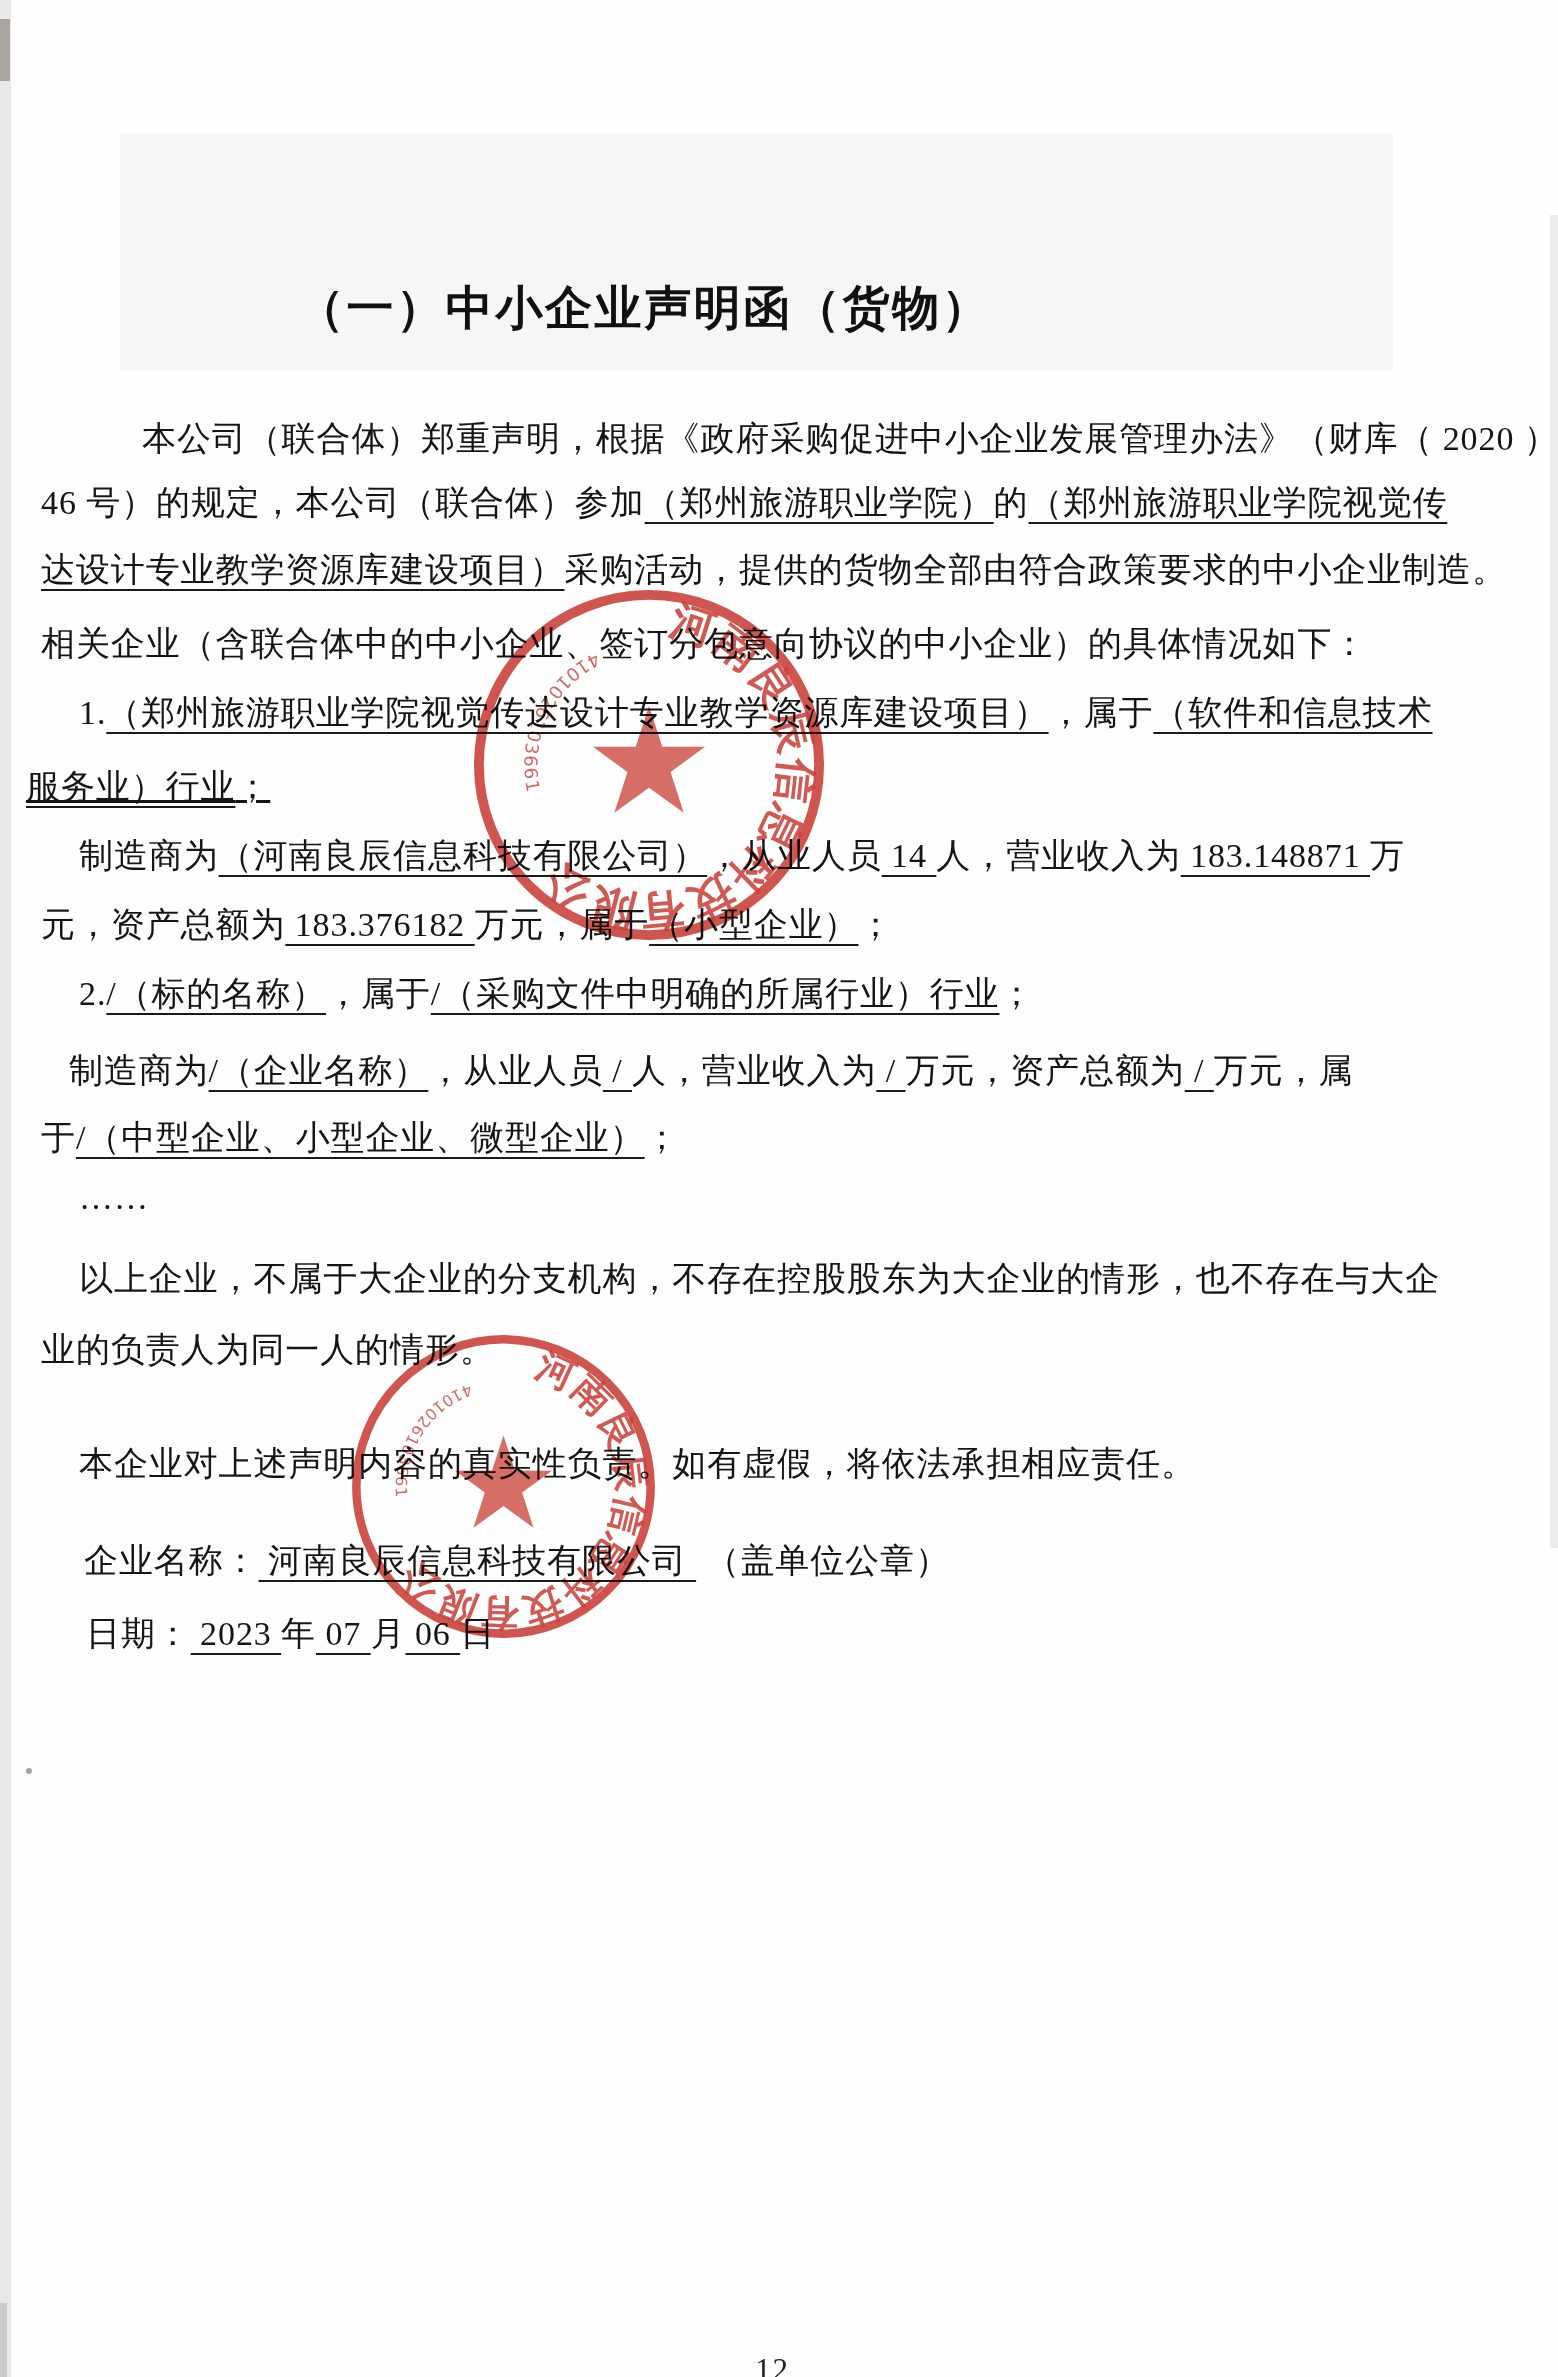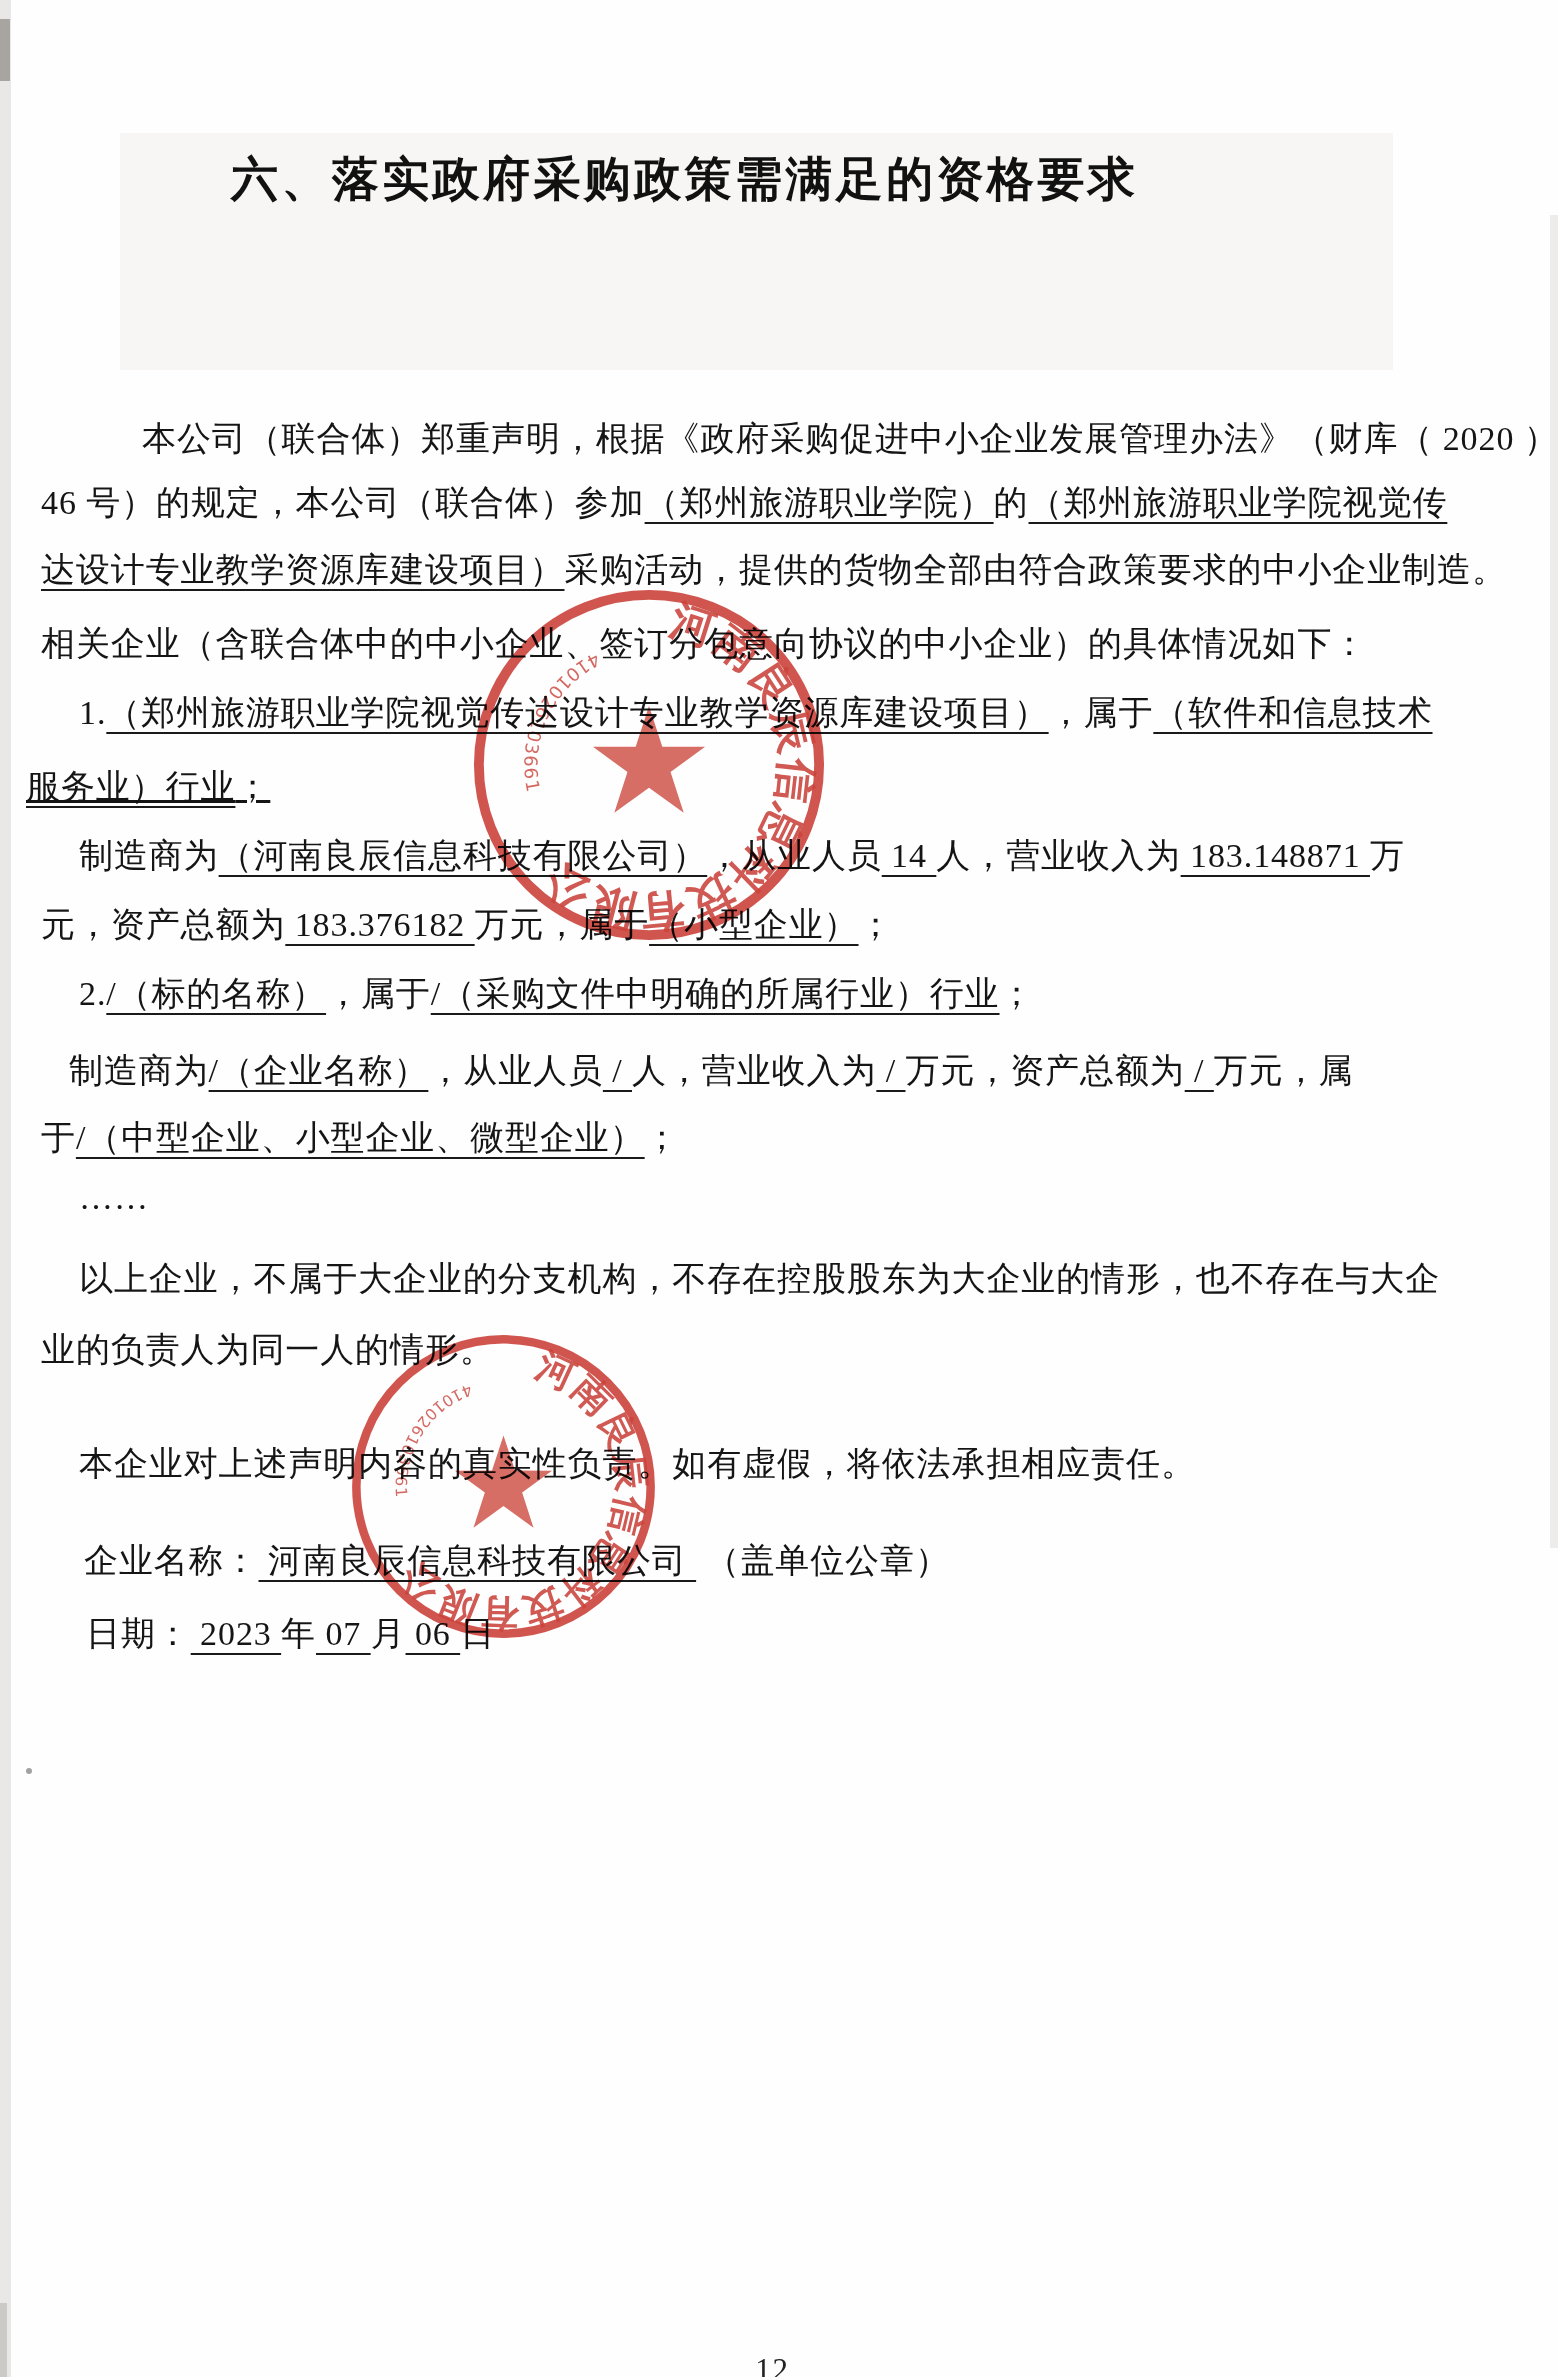--- a/index.html
+++ b/index.html
@@ -64,21 +64,21 @@
 
 <div class="page">
 
   <div class="title-shade"></div>
   <div class="edge-left"></div>
   <div class="edge-left-nub"></div>
   <div class="edge-right"></div>
   <div class="edge-bl-nub"></div>
   <div class="stray-dot"></div>
 
-  <h1 class="doc-title">六、落实政府采购政策需满足的资格要求</h1>
+  <h2 class="doc-subtitle">（一）中小企业声明函（货物）</h2>
 
   <div id="body-container">
       <div class="bline" style="top: 408px; left: 142px; margin-top: 11px;"><span class="n">本公司（联合体）郑重声明，根据《政府采购促进中小企业发展管理办法》（财库（ 2020 ）</span></div>
       <div class="bline" style="top: 483px; left: 41px;"><span class="n">46 号）的规定，本公司（联合体）参加</span><span class="u">（郑州旅游职业学院）</span><span class="n">的</span><span class="u">（郑州旅游职业学院视觉传</span></div>
       <div class="bline" style="top: 550px; left: 41px;"><span class="u">达设计专业教学资源库建设项目）</span><span class="n">采购活动，提供的货物全部由符合政策要求的中小企业制造。</span></div>
       <div class="bline" style="top: 624px; left: 41px;"><span class="n">相关企业（含联合体中的中小企业、签订分包意向协议的中小企业）的具体情况如下：</span></div>
       <div class="bline" style="top: 693px; left: 79px;"><span class="n">1.</span><span class="u">（郑州旅游职业学院视觉传达设计专业教学资源库建设项目）</span><span class="n">，属于</span><span class="u">（软件和信息技术</span></div>
       <div class="bline" style="top: 767px; left: 26px; text-decoration: underline;"><span class="u">服务业）行业</span><span class="n">；</span></div>
       <div class="bline" style="top: 836px; left: 79px;"><span class="n">制造商为</span><span class="u">（河南良辰信息科技有限公司）</span><span class="n">，从业人员</span><span class="u"> 14 </span><span class="n">人，营业收入为</span><span class="u"> 183.148871 </span><span class="n">万</span></div>
       <div class="bline" style="top: 905px; left: 41px;"><span class="n">元，资产总额为</span><span class="u"> 183.376182 </span><span class="n">万元，属于</span><span class="u">（小型企业）</span><span class="n">；</span></div>

